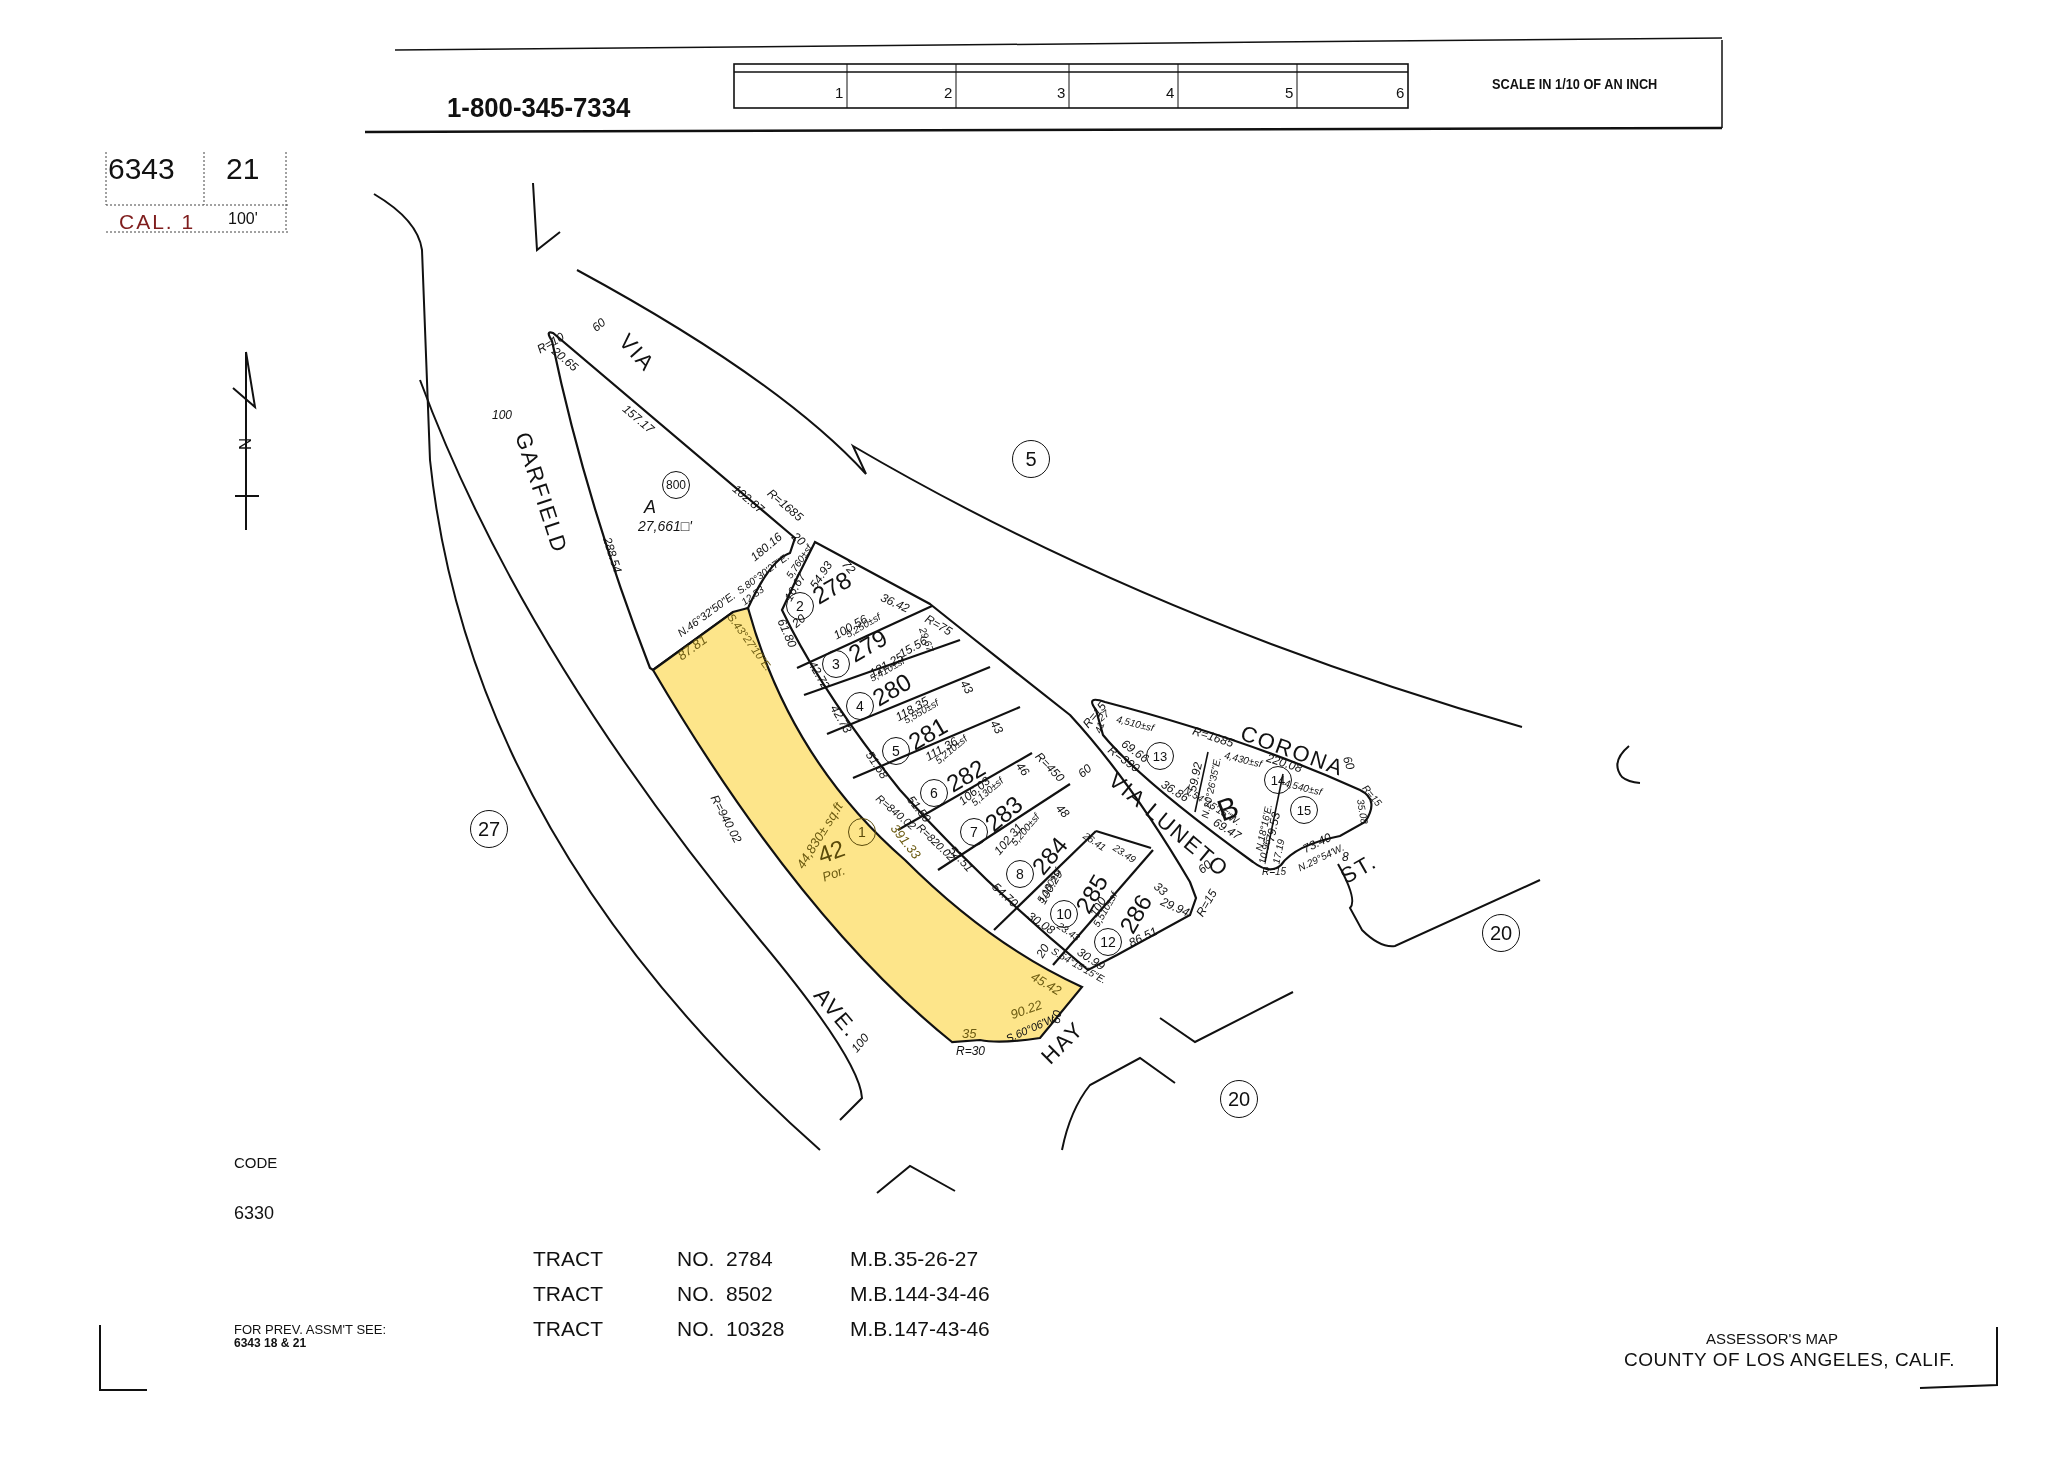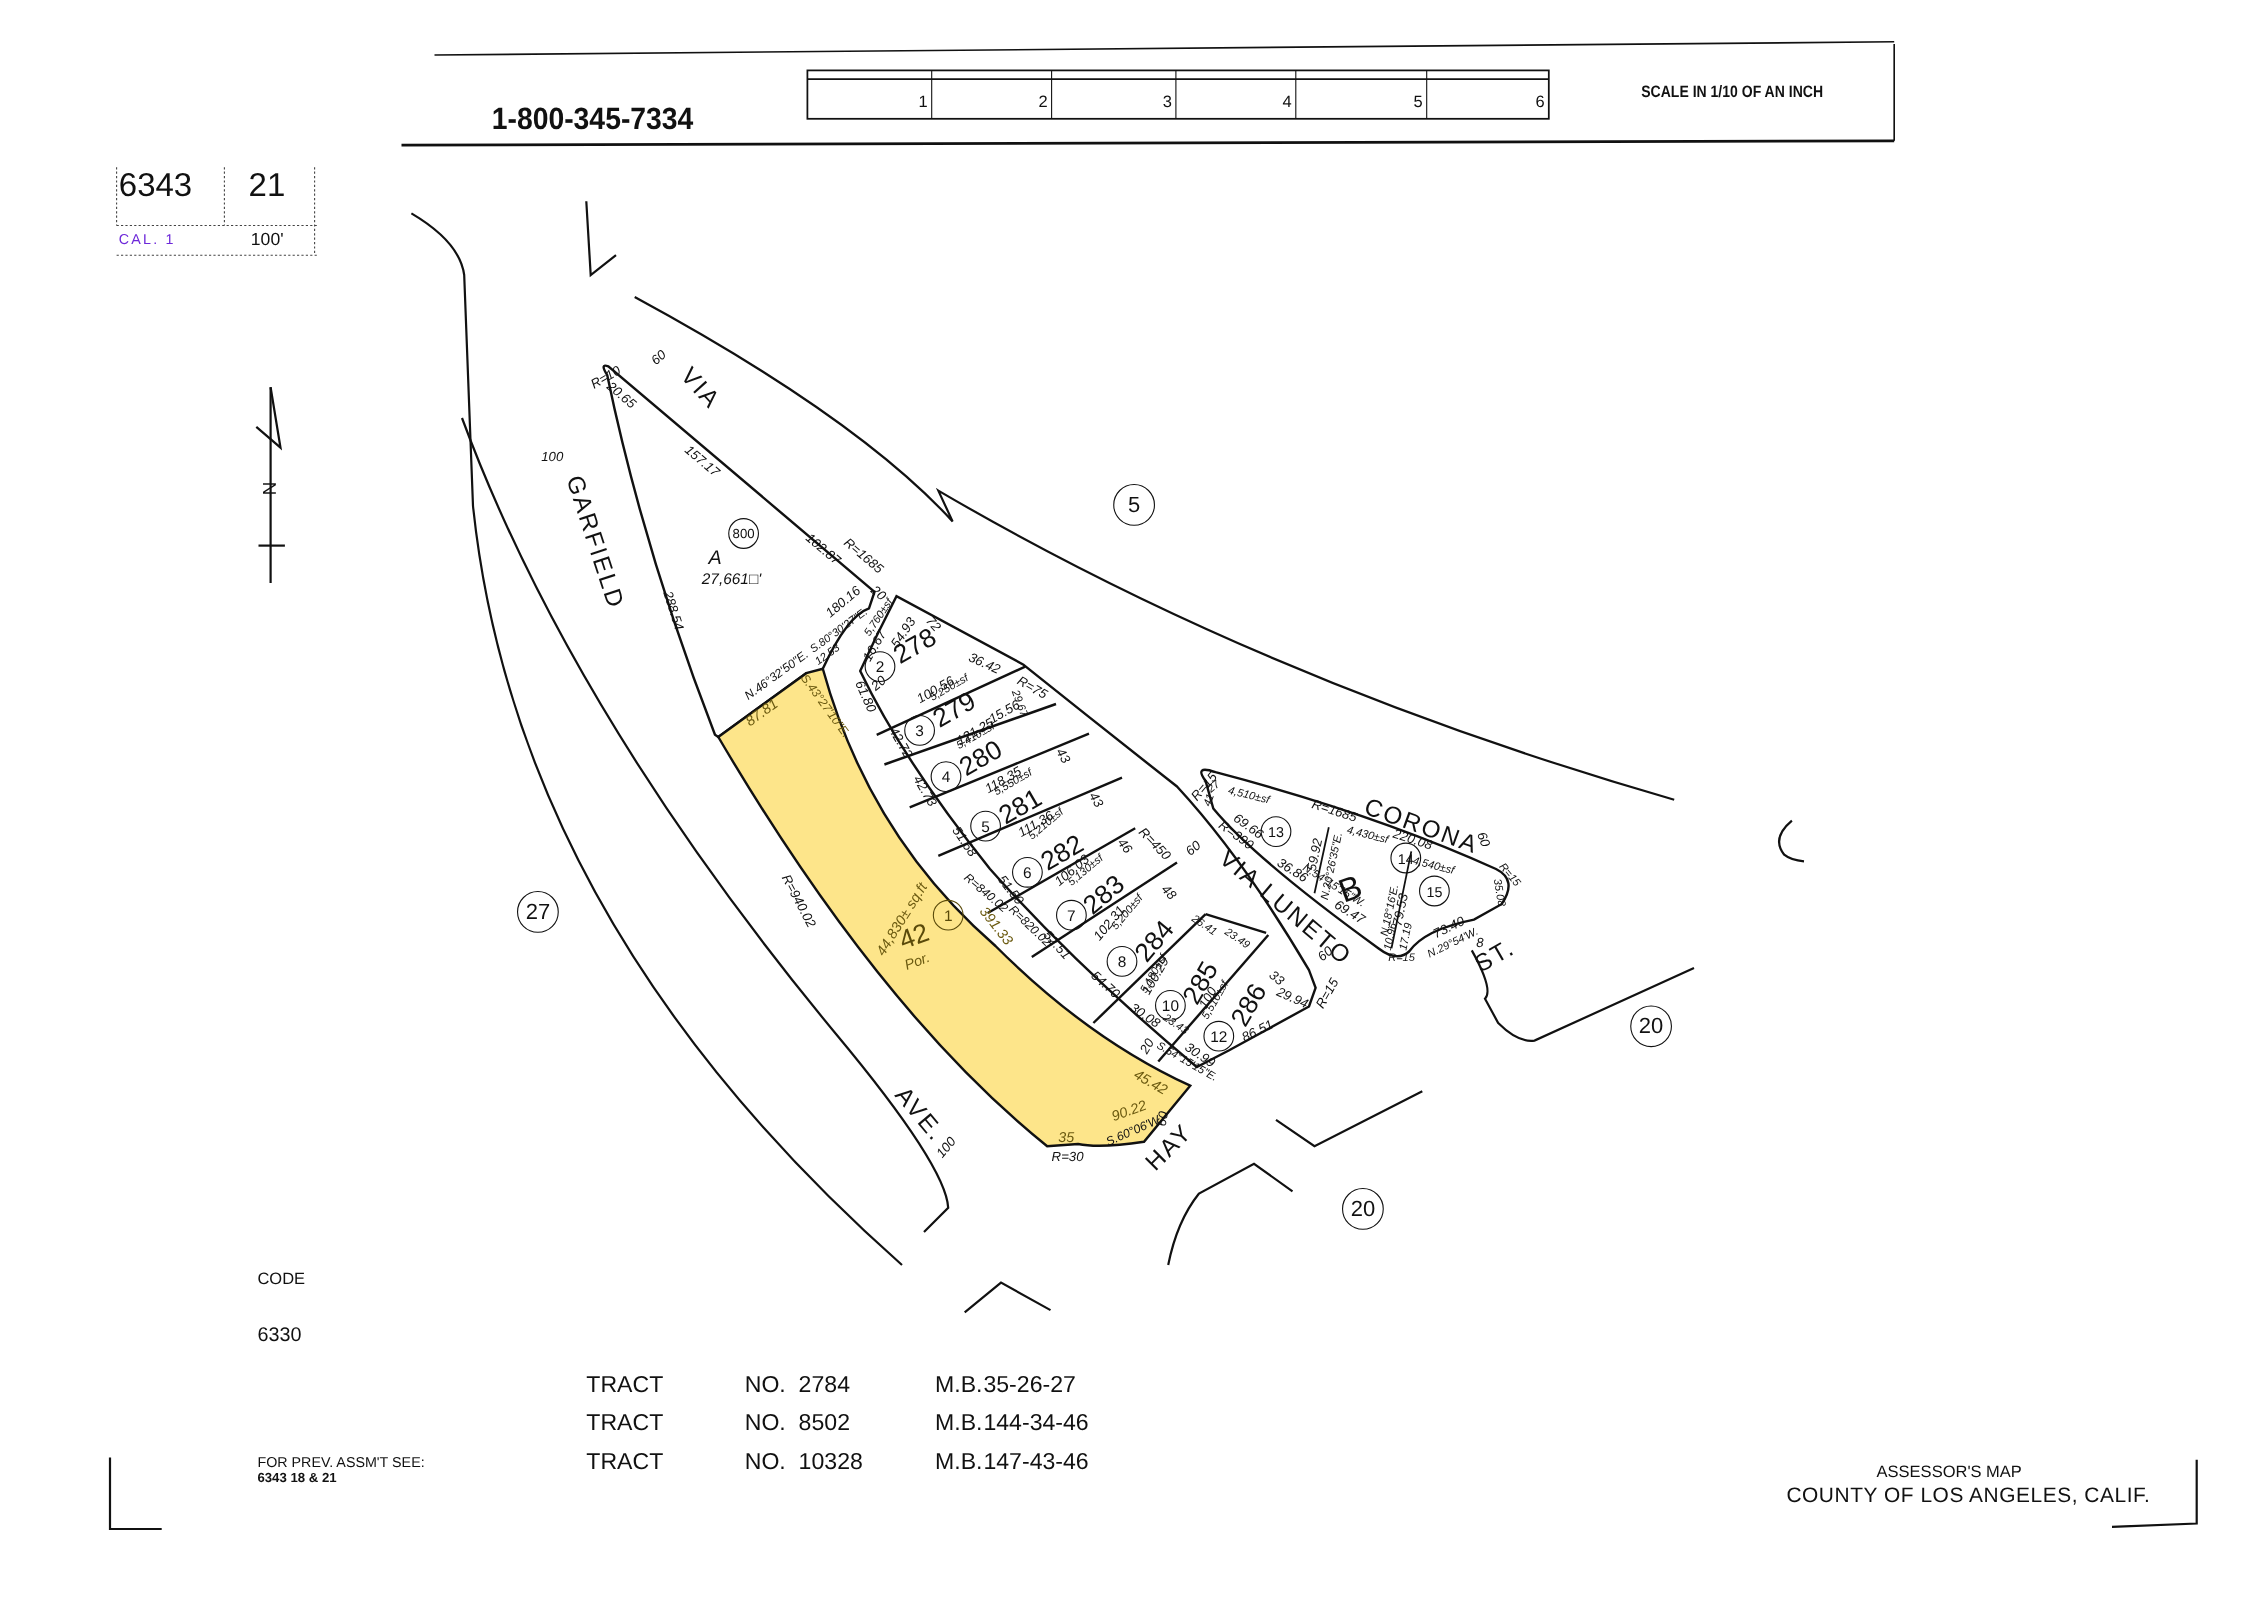--- a/index.html
+++ b/index.html
@@ -4,21 +4,21 @@
 <style>
   html,body{margin:0;padding:0;background:#ffffff;}
   body{width:2048px;height:1458px;position:relative;overflow:hidden;font-family:"Liberation Sans",sans-serif;color:#111;}
   .abs{position:absolute;}
   svg.map{position:absolute;left:0;top:0;width:2048px;height:1458px;}
   .phone{left:447px;top:92px;font-family:"Liberation Sans",sans-serif;font-weight:bold;font-size:28px;letter-spacing:0px;transform:scaleX(0.92);transform-origin:left;}
   .scale-label{left:1492px;top:75px;font-weight:bold;font-size:15px;transform:scaleX(0.85);transform-origin:left;}
   .idbox{left:104px;top:152px;width:184px;height:80px;}
   .idbox .book{position:absolute;left:4px;top:0;font-size:30px;}
   .idbox .page{position:absolute;left:122px;top:0;font-size:30px;}
-  .idbox .cal{position:absolute;left:4px;top:58px;font-size:13px;color:#6d28d9;letter-spacing:2px;}
+  .idbox .cal{position:absolute;left:15px;top:58px;font-size:21px;color:#7f1d1d;letter-spacing:2px;}
   .idbox .rev{position:absolute;left:124px;top:58px;font-size:16px;}
   .code-label{left:234px;top:1154px;font-size:15px;}
   .code-val{left:234px;top:1203px;font-size:18px;}
   .prev-label{left:234px;top:1322px;font-size:13px;}
   .prev-val{left:234px;top:1336px;font-size:12px;font-weight:bold;}
   .tract-row{position:absolute;left:533px;font-size:21px;white-space:nowrap;}
   .tract-row span{display:inline-block;}
   .tract-row .t{width:144px;}
   .tract-row .no{width:49px;}
   .tract-row .num{width:124px;}

